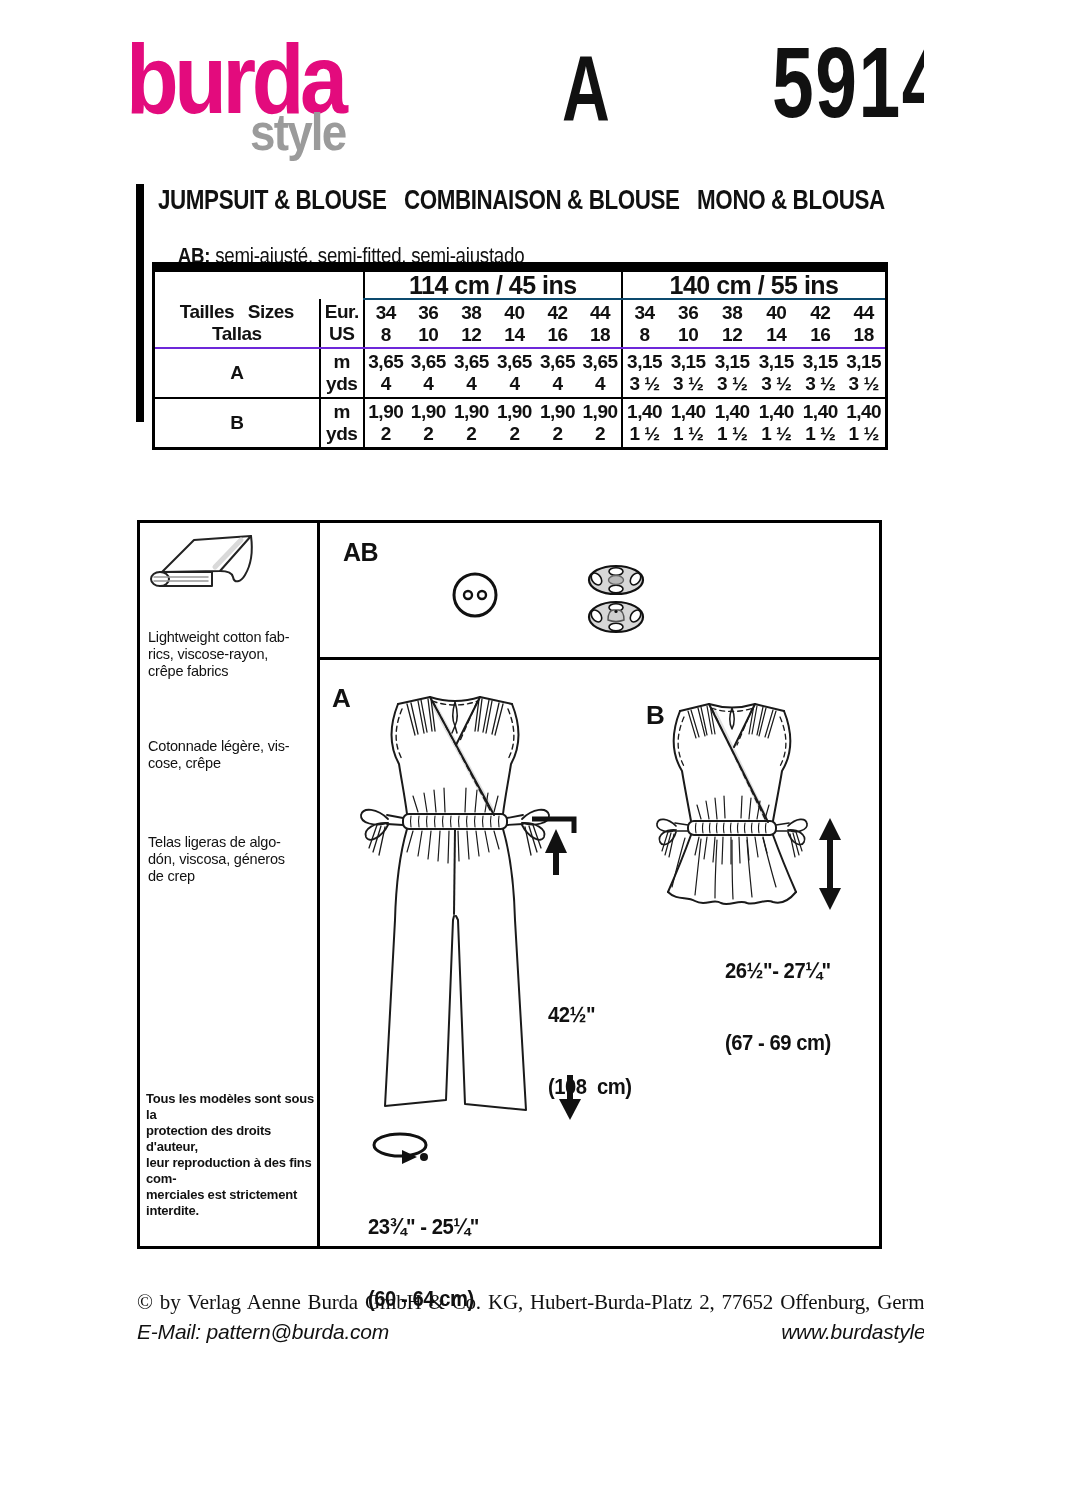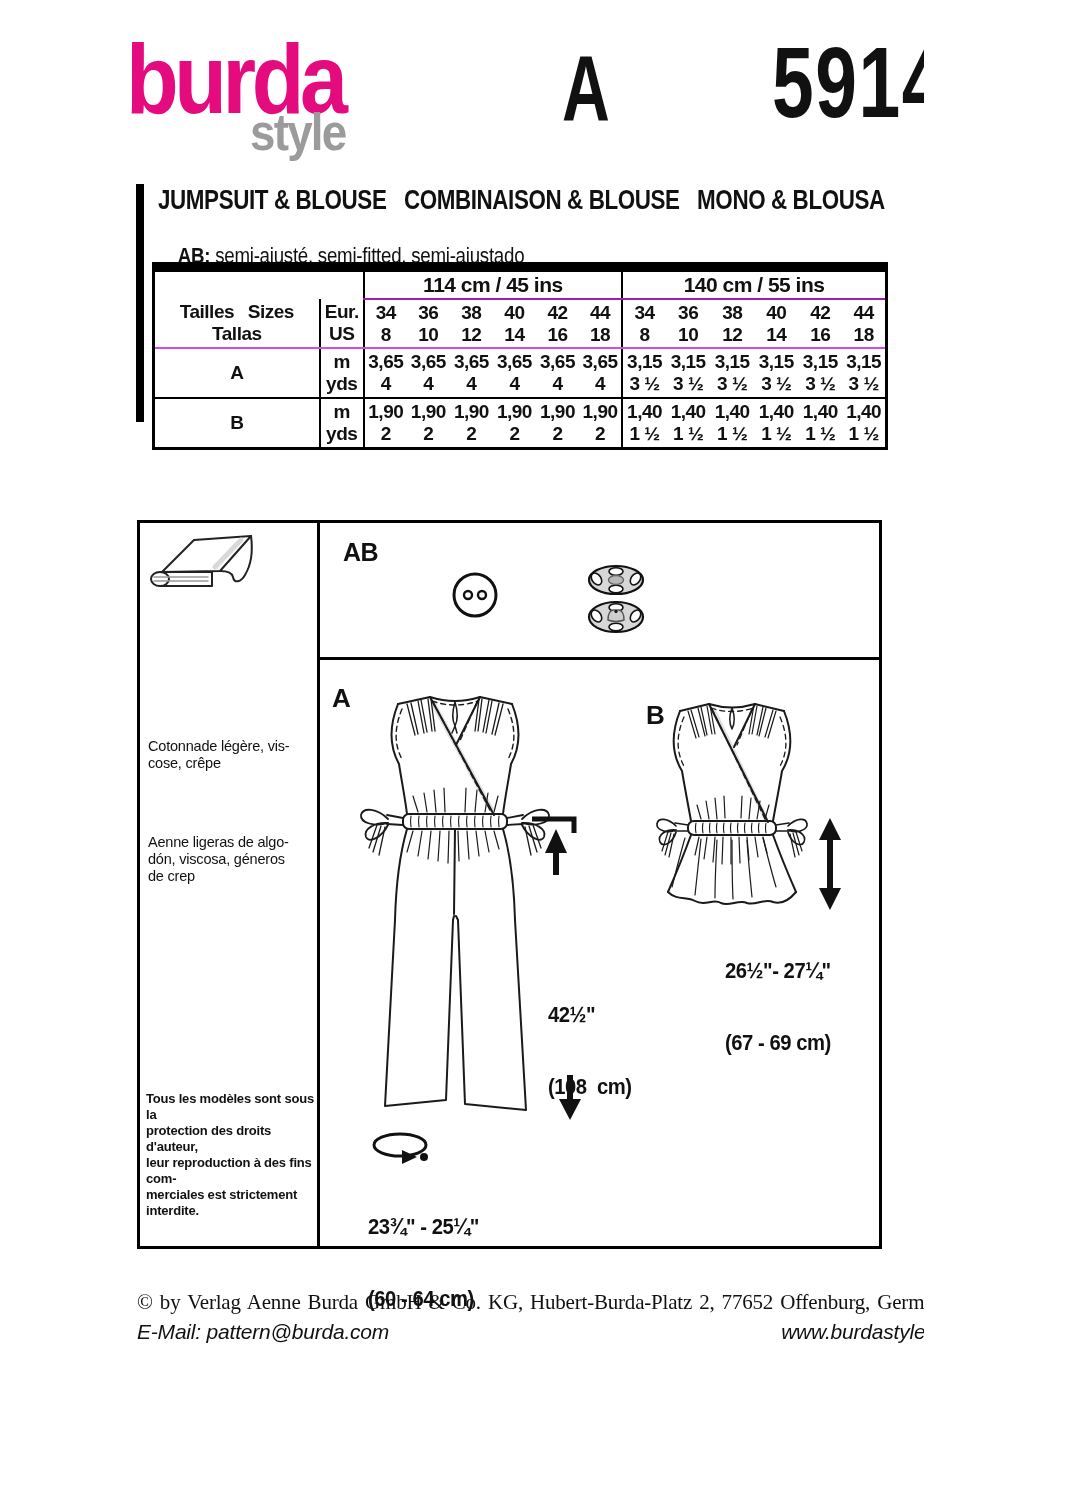--- a/index.html
+++ b/index.html
@@ -20,23 +20,23 @@
   .title-main{left:158px;top:184px;font-size:28px;font-weight:700;white-space:pre;
          letter-spacing:-.5px;transform:scaleX(.8);transform-origin:left top;line-height:1.15;}
   .title-sub{left:158px;top:217px;font-size:22px;white-space:pre;letter-spacing:-.3px;
          transform:scaleX(.85);transform-origin:left top;}
   .title-sub b{font-weight:700;}
   
   table.size-table{left:152px;top:262px;width:736px;border-collapse:collapse;table-layout:fixed;
          border:3px solid #000;border-top:10px solid #000;
          font-size:19px;font-weight:700;letter-spacing:-.5px;}
   table.size-table td{padding:0;text-align:center;vertical-align:middle;line-height:22px;}
-  td.grp{font-size:21px;height:26px;border-bottom:2px solid #a21caf;}
+  td.grp{font-size:25px;height:26px;border-bottom:2px solid #0c4a6e;}
   td.bl{border-left:2px solid #000;}
-  tr.r2 td{height:47px;border-bottom:2px solid #d946ef;}
+  tr.r2 td{height:47px;border-bottom:2px solid #6d28d9;}
   tr.r3 td,tr.r4 td{height:48px;}
   tr.r3 td{border-bottom:2px solid #000;}
   td.lbl{text-align:left;padding-left:5px;word-spacing:9px;}
   td.lblTop{text-align:left;padding-left:5px;vertical-align:top;line-height:23px;}
   td.unit{text-align:right;padding-right:4px;border-left:2px solid #000;}
   
   .content-box{left:137px;top:520px;width:745px;height:729px;border:3px solid #000;box-sizing:border-box;}
   .v-divider{left:177px;top:0;width:3px;height:723px;background:#000;}
   .ab-divider{left:177px;top:134px;width:562px;height:3px;background:#000;}
   .side-text{left:8px;width:165px;font-size:14.5px;line-height:17px;letter-spacing:-.2px;white-space:pre-line;}
@@ -267,23 +267,26 @@
       <g stroke="#222" stroke-width="2" fill="#fff" stroke-linejoin="round" stroke-linecap="round">
         <path d="M12,41 L64,41 L64,55 L12,55 Z"></path>
         <ellipse cx="12" cy="48" rx="9" ry="7"></ellipse>
         <path d="M6,46 L60,46 M6,50 L60,50" stroke="#999" stroke-width="1.5" fill="none"></path>
         <path d="M103,5 C105,20 103,34 97,44 C93,51 86,53 85,46 C84,41 78,40 72,40"></path>
         <path d="M14,41 L46,9 L103,5 L72,40 Z"></path>
         <path d="M93,9 L67,36" stroke="#cfcfcf" stroke-width="5" fill="none" opacity="0.8"></path>
       </g>
     </svg>
 
+    <div class="abs side-text" style="top:106px">Lightweight cotton fab-
+rics, viscose-rayon,
+crêpe fabrics</div>
     <div class="abs side-text" style="top:215px">Cotonnade légère, vis-
 cose, crêpe</div>
-    <div class="abs side-text" style="top:311px">Aenne ligeras de algo-
+    <div class="abs side-text" style="top:311px">Telas ligeras de algo-
 dón, viscosa, géneros
 de crep</div>
 
     <div class="abs side-copy" style="top:568px">Tous les modèles sont sous la
 protection des droits d'auteur,
 leur reproduction à des fins com-
 merciales est strictement interdite.</div>
 
     <div class="abs big-label" style="left:203px;top:15px;font-size:25px">AB</div>
 

